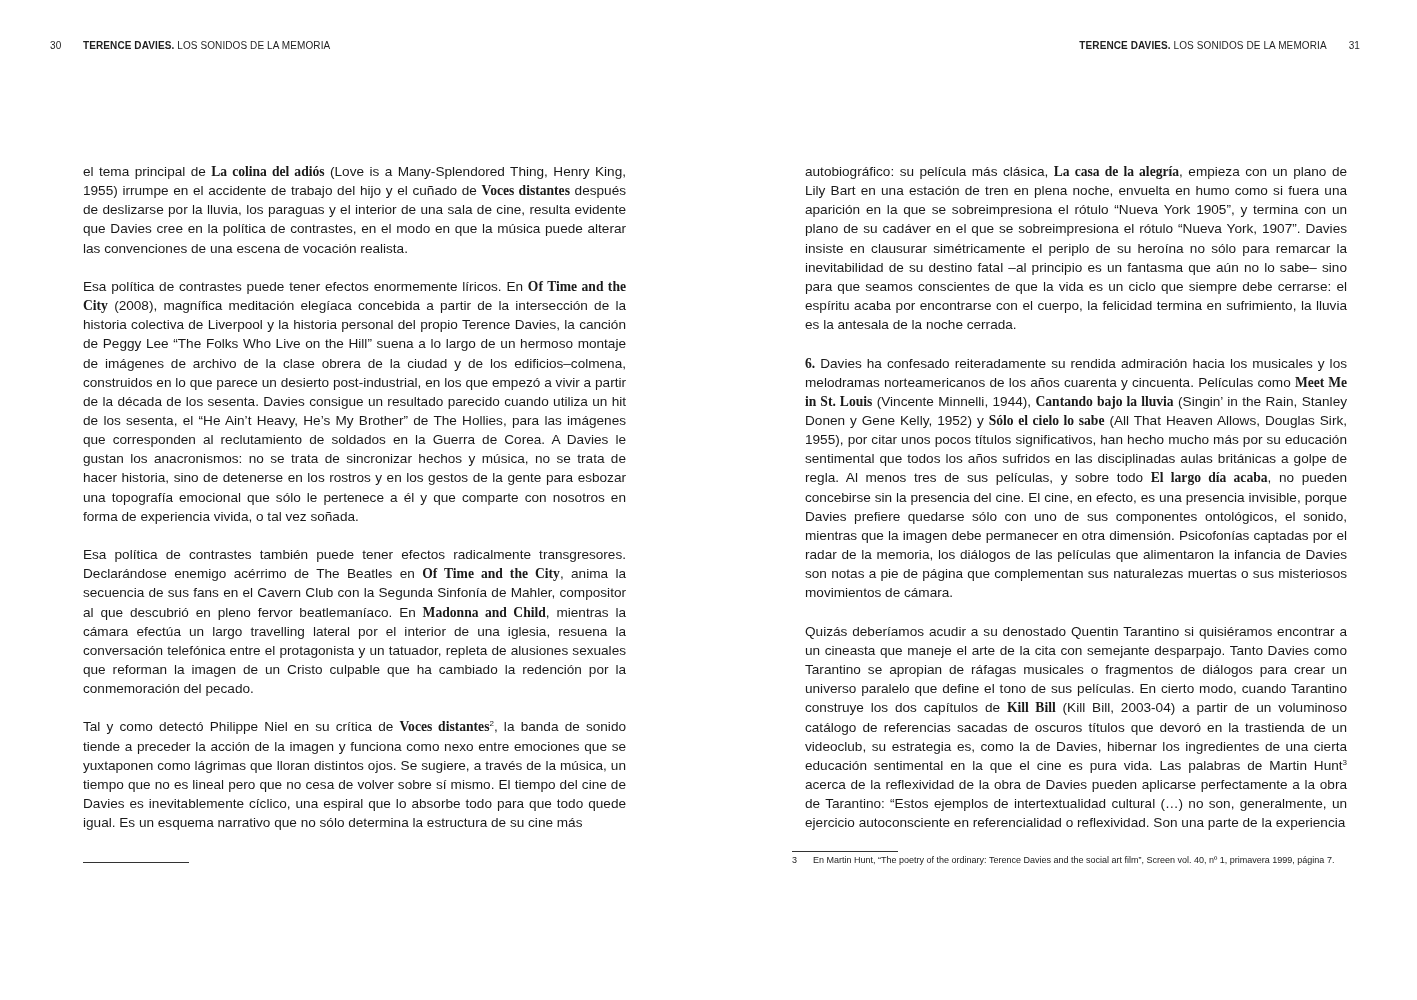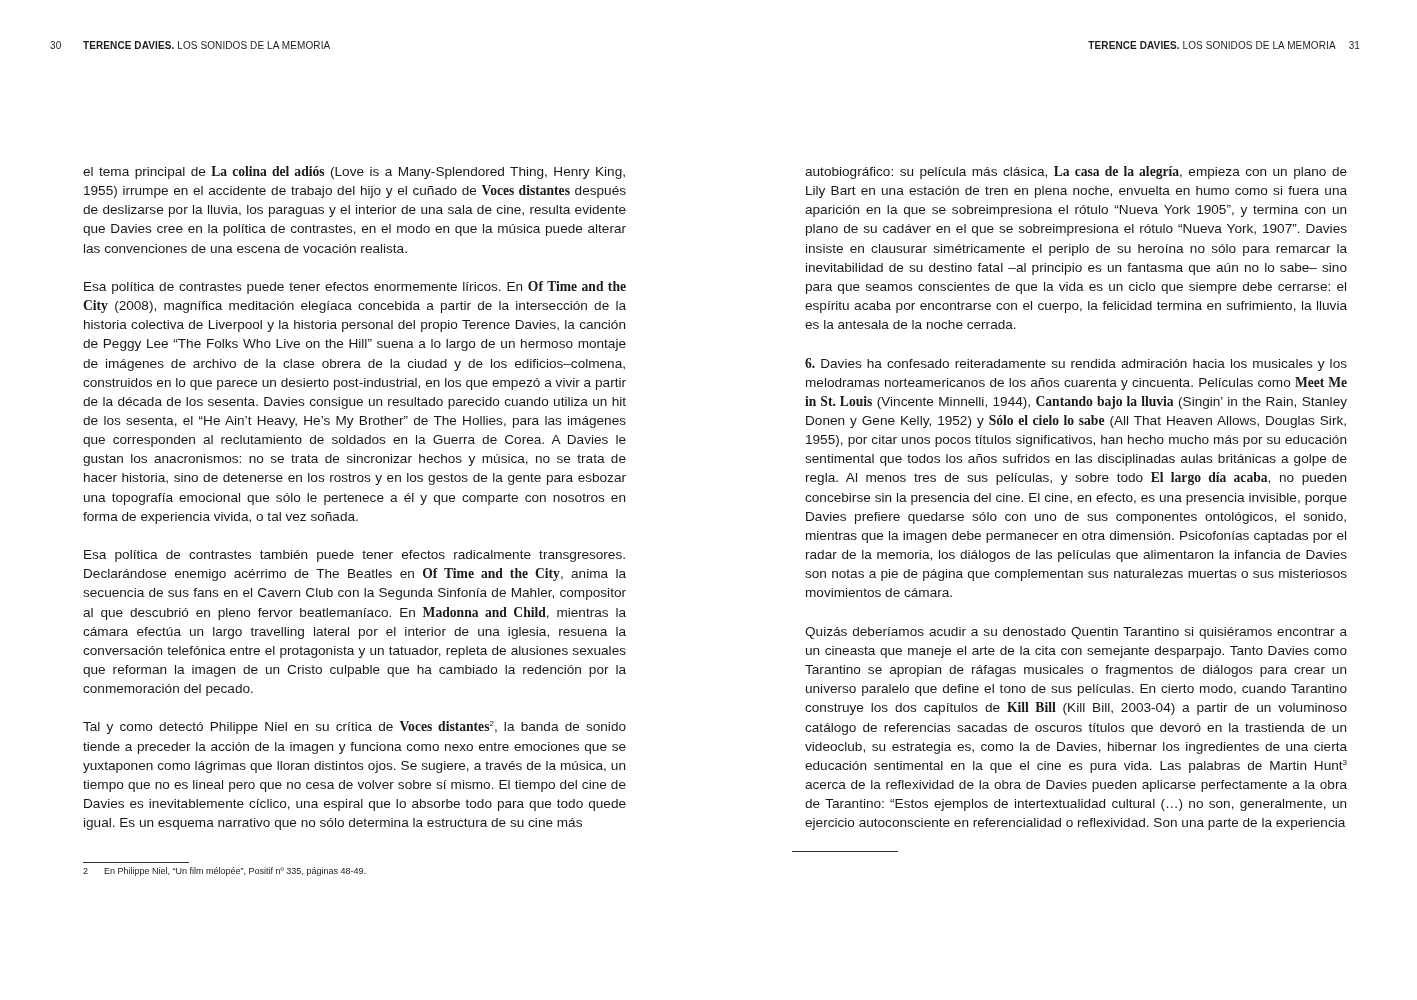--- a/index.html
+++ b/index.html
@@ -6,21 +6,21 @@
   body { width: 1417px; height: 1000px; position: relative; overflow: hidden;
          font-family: "Liberation Sans", "DejaVu Sans", sans-serif; color: #1a1a1a; }
   .page { position: absolute; top: 0; height: 1000px; width: 708px; }
   .page.left { left: 0; }
   .page.right { left: 709px; }
   .running-head { position: absolute; top: 40px; font-size: 10px; letter-spacing: 0.1px; color: #1f1f1f; white-space: nowrap; }
   .running-head b { font-weight: 700; }
   .left .running-head { left: 50px; }
   .left .running-head .folio { display: inline-block; width: 33px; }
   .right .running-head { right: 57px; }
-  .right .running-head .folio { display: inline-block; margin-left: 13px; }
+  .right .running-head .folio { display: inline-block; margin-left: 22px; }
   .body-text { position: absolute; top: 162px; font-size: 13.6px; line-height: 19.15px; text-align: justify; }
   .left .body-text { left: 83px; width: 543px; }
   .right .body-text { left: 96px; width: 542px; }
   .body-text p { margin: 0 0 19.15px 0; hyphens: none; }
   .body-text b { font-weight: 700; font-family: Liberation Serif, serif; }
   .body-text sup { font-size: 8px; line-height: 0; vertical-align: 5px; }
   .fn-rule { position: absolute; top: 862px; width: 106px; height: 0; border-top: 0.8px solid #333; }
   .left .fn-rule { left: 83px; }
   .right .fn-rule { left: 83px; top: 851px; }
   .footnote { position: absolute; font-size: 9px; line-height: 11px; color: #222; }
@@ -40,32 +40,32 @@
     <p><span>el tema principal de </span><b>La colina del adiós</b><span> (Love is a Many-Splendored Thing, Henry King, 1955) irrumpe en el accidente de trabajo del hijo y el cuñado de </span><b>Voces distantes</b><span> después de deslizarse por la lluvia, los paraguas y el interior de una sala de cine, resulta evidente que Davies cree en la política de contrastes, en el modo en que la música puede alterar las convenciones de una escena de vocación realista.</span></p>
 
     <p><span>Esa política de contrastes puede tener efectos enormemente líricos. En </span><b>Of Time and the City</b><span> (2008), magnífica meditación elegíaca concebida a partir de la intersección de la historia colectiva de Liverpool y la historia personal del propio Terence Davies, la canción de Peggy Lee “The Folks Who Live on the Hill” suena a lo largo de un hermoso montaje de imágenes de archivo de la clase obrera de la ciudad y de los edificios–colmena, construidos en lo que parece un desierto post-industrial, en los que empezó a vivir a partir de la década de los sesenta. Davies consigue un resultado parecido cuando utiliza un hit de los sesenta, el “He Ain’t Heavy, He’s My Brother” de The Hollies, para las imágenes que corresponden al reclutamiento de soldados en la Guerra de Corea. A Davies le gustan los anacronismos: no se trata de sincronizar hechos y música, no se trata de hacer historia, sino de detenerse en los rostros y en los gestos de la gente para esbozar una topografía emocional que sólo le pertenece a él y que comparte con nosotros en forma de experiencia vivida, o tal vez soñada.</span></p>
 
     <p><span>Esa política de contrastes también puede tener efectos radicalmente transgresores. Declarándose enemigo acérrimo de The Beatles en </span><b>Of Time and the City</b><span>, anima la secuencia de sus fans en el Cavern Club con la Segunda Sinfonía de Mahler, compositor al que descubrió en pleno fervor beatlemaníaco. En </span><b>Madonna and Child</b><span>, mientras la cámara efectúa un largo travelling lateral por el interior de una iglesia, resuena la conversación telefónica entre el protagonista y un tatuador, repleta de alusiones sexuales que reforman la imagen de un Cristo culpable que ha cambiado la redención por la conmemoración del pecado.</span></p>
 
     <p><span>Tal y como detectó Philippe Niel en su crítica de </span><b>Voces distantes</b><sup>2</sup><span>, la banda de sonido tiende a preceder la acción de la imagen y funciona como nexo entre emociones que se yuxtaponen como lágrimas que lloran distintos ojos. Se sugiere, a través de la música, un tiempo que no es lineal pero que no cesa de volver sobre sí mismo. El tiempo del cine de Davies es inevitablemente cíclico, una espiral que lo absorbe todo para que todo quede igual. Es un esquema narrativo que no sólo determina la estructura de su cine más</span></p>
   </div>
 
   <div class="fn-rule"></div>
-  <div class="footnote">
-    <span class="fn-num">2</span><span>En Philippe Niel, “Un film mélopée”, Positif nº 335, páginas 48-49.</span>
-  </div>
 </div>
 
 <div class="page right">
   <div class="running-head">
     <b>TERENCE DAVIES.</b><span> LOS SONIDOS DE LA MEMORIA</span><span class="folio">31</span>
   </div>
 
   <div class="body-text">
     <p><span>autobiográfico: su película más clásica, </span><b>La casa de la alegría</b><span>, empieza con un plano de Lily Bart en una estación de tren en plena noche, envuelta en humo como si fuera una aparición en la que se sobreimpresiona el rótulo “Nueva York 1905”, y termina con un plano de su cadáver en el que se sobreimpresiona el rótulo “Nueva York, 1907”. Davies insiste en clausurar simétricamente el periplo de su heroína no sólo para remarcar la inevitabilidad de su destino fatal –al principio es un fantasma que aún no lo sabe– sino para que seamos conscientes de que la vida es un ciclo que siempre debe cerrarse: el espíritu acaba por encontrarse con el cuerpo, la felicidad termina en sufrimiento, la lluvia es la antesala de la noche cerrada.</span></p>
 
     <p><b>6.</b><span> Davies ha confesado reiteradamente su rendida admiración hacia los musicales y los melodramas norteamericanos de los años cuarenta y cincuenta. Películas como </span><b>Meet Me in St. Louis</b><span> (Vincente Minnelli, 1944), </span><b>Cantando bajo la lluvia</b><span> (Singin’ in the Rain, Stanley Donen y Gene Kelly, 1952) y </span><b>Sólo el cielo lo sabe</b><span> (All That Heaven Allows, Douglas Sirk, 1955), por citar unos pocos títulos significativos, han hecho mucho más por su educación sentimental que todos los años sufridos en las disciplinadas aulas británicas a golpe de regla. Al menos tres de sus películas, y sobre todo </span><b>El largo día acaba</b><span>, no pueden concebirse sin la presencia del cine. El cine, en efecto, es una presencia invisible, porque Davies prefiere quedarse sólo con uno de sus componentes ontológicos, el sonido, mientras que la imagen debe permanecer en otra dimensión. Psicofonías captadas por el radar de la memoria, los diálogos de las películas que alimentaron la infancia de Davies son notas a pie de página que complementan sus naturalezas muertas o sus misteriosos movimientos de cámara.</span></p>
 
     <p><span>Quizás deberíamos acudir a su denostado Quentin Tarantino si quisiéramos encontrar a un cineasta que maneje el arte de la cita con semejante desparpajo. Tanto Davies como Tarantino se apropian de ráfagas musicales o fragmentos de diálogos para crear un universo paralelo que define el tono de sus películas. En cierto modo, cuando Tarantino construye los dos capítulos de </span><b>Kill Bill</b><span> (Kill Bill, 2003-04) a partir de un voluminoso catálogo de referencias sacadas de oscuros títulos que devoró en la trastienda de un videoclub, su estrategia es, como la de Davies, hibernar los ingredientes de una cierta educación sentimental en la que el cine es pura vida. Las palabras de Martin Hunt</span><sup>3</sup><span> acerca de la reflexividad de la obra de Davies pueden aplicarse perfectamente a la obra de Tarantino: “Estos ejemplos de intertextualidad cultural (…) no son, generalmente, un ejercicio autoconsciente en referencialidad o reflexividad. Son una parte de la experiencia</span></p>
   </div>
 
   <div class="fn-rule"></div>
+  <div class="footnote">
+    <span class="fn-num">3</span><span>En Martin Hunt, “The poetry of the ordinary: Terence Davies and the social art film”, Screen vol. 40, nº 1, primavera 1999, página 7.</span>
+  </div>
 </div>
 
 </body></html>

